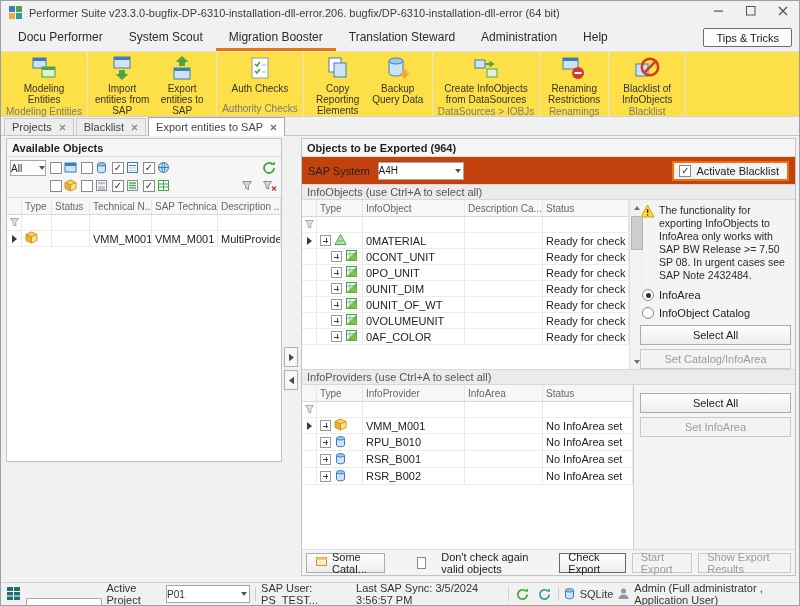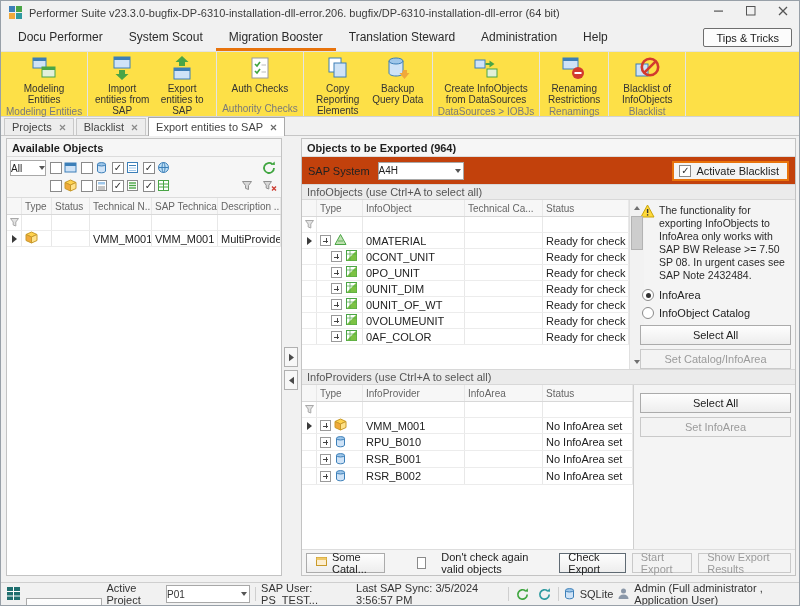--- a/index.html
+++ b/index.html
@@ -31,21 +31,21 @@
 
   
   .doctabs { position:absolute; top:116px; left:0; right:0; height:19px; display:flex; align-items:flex-end; padding-left:3px; background:#f1f1f1; border-bottom:1px solid #c6c6c6; }
   .doctab { height:17px; display:flex; align-items:center; gap:7px; padding:0 7px; font-size:11px; color:#444; border:1px solid #c9c9c9; border-bottom:none; background:#ededed; margin-right:2px; }
   .doctab.active { background:#fff; height:19px; margin-bottom:-1px; border-color:#a9a9a9; }
 
   
   .main { position:absolute; top:135px; left:0; right:0; height:446px; background:#f1f1f1; }
   .panel { position:absolute; background:#fff; border:1px solid #c3c3c3; display:flex; flex-direction:column; }
   .panel-caption { height:18px; flex:0 0 18px; background:#f6f6f6; border-bottom:1px solid #dcdcdc; display:flex; align-items:center; padding:0 5px; font-weight:bold; font-size:11px; color:#1e1e1e; }
-  .left-panel { left:5px; top:2px; width:276px; height:438px; }
+  .left-panel { left:5px; top:2px; width:276px; height:324px; }
   .right-panel { left:300px; top:2px; width:495px; height:438px; background:#c2410c; }
 
   
   .filterbar { flex:0 0 40px; background:#f6f6f6; border-bottom:1px solid #dcdcdc; padding:2px 3px; }
   .frow { height:18px; display:flex; align-items:center; gap:4px; }
   .frow.second { padding-left:40px; }
   .combo { height:16px; border:1px solid #a8a8a8; background:#fff; display:flex; align-items:center; padding:0 2px 0 0; gap:17px; font-size:10px; }
   .combo .caret { width:0; height:0; border-left:3.5px solid transparent; border-right:3.5px solid transparent; border-top:4px solid #555; }
   .pair { display:flex; align-items:center; gap:2px; }
   .checkbox { width:12px; height:12px; border:1px solid #8a8a8a; background:#fff; display:flex; align-items:center; justify-content:center; font-size:10px; color:#2d2d2d; }
@@ -478,21 +478,21 @@
 
       <div class="sect-h">InfoObjects (use Ctrl+A to select all)</div>
 
       <div class="io-area">
         <div class="tablewrap">
           <div class="tgrid grid">
             <div class="grow hdr">
               <div class="cell ind"></div>
               <div class="cell g-type">Type</div>
               <div class="cell g-name">InfoObject</div>
-              <div class="cell g-cat">Technical Ca...</div>
+              <div class="cell g-cat">Description Ca...</div>
               <div class="cell g-stat">Status</div>
             </div>
             <div class="grow">
               <div class="cell ind">
                   <svg width="11" height="11">
                     <path d="M1.5 1.5h8L6.8 5v4l-2.6-1V5z" fill="#e3e3e3" stroke="#a8a8a8"></path>
                   </svg>
                 </div>
               <div class="cell g-type"></div>
               <div class="cell g-name"></div>

